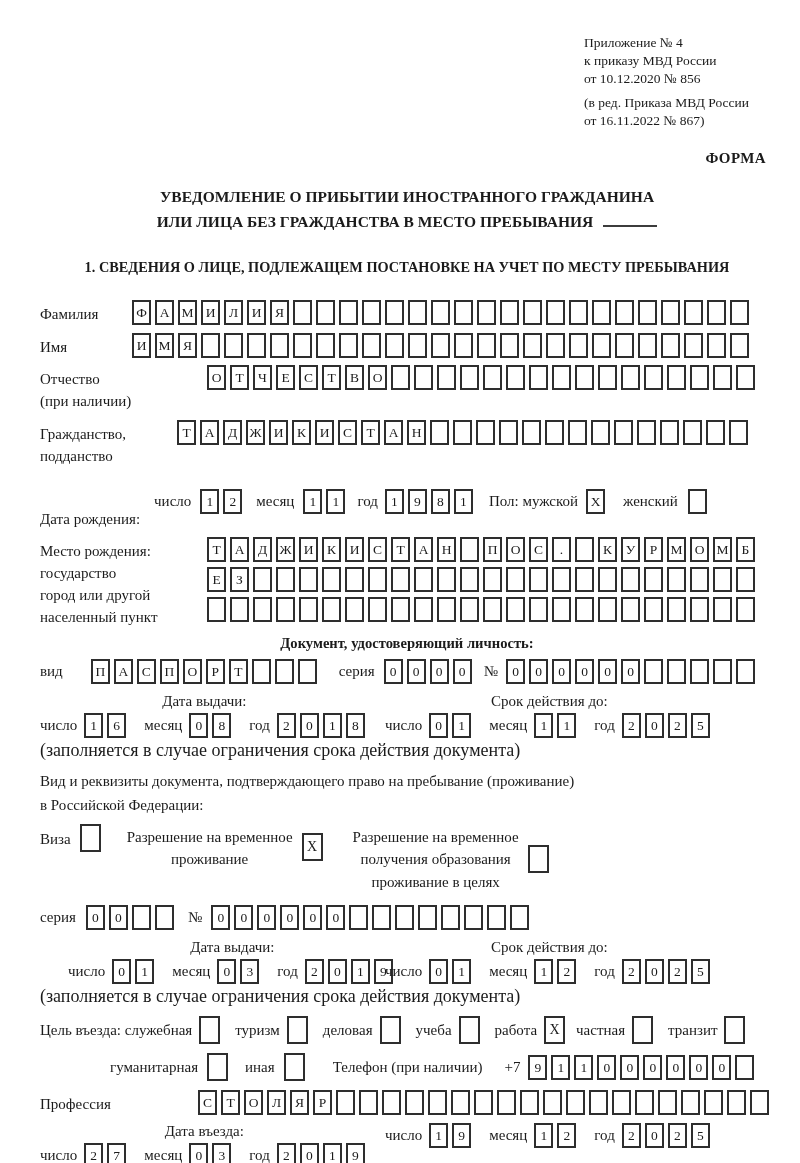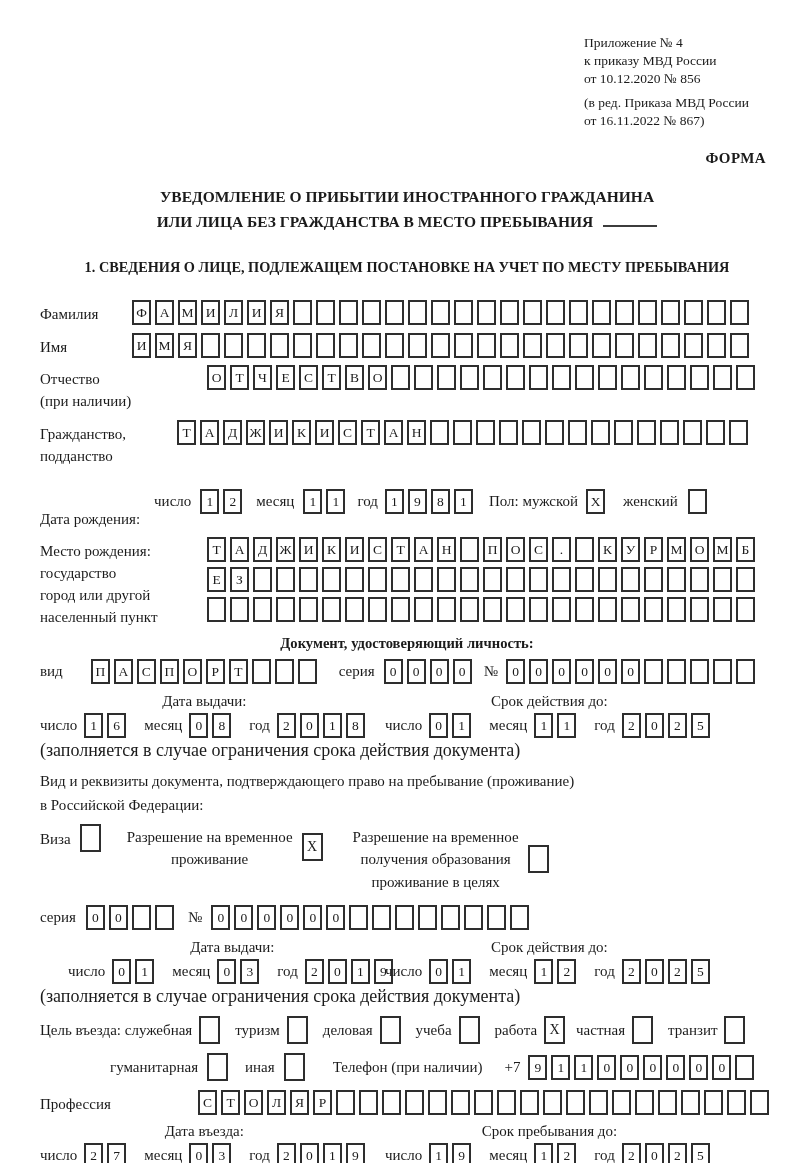--- a/index.html
+++ b/index.html
@@ -659,21 +659,20 @@
                 <span class="cell">2</span>
                 <span class="cell">0</span>
                 <span class="cell">1</span>
                 <span class="cell">9</span>
               </span>
           </div>
         </div>
       </div>
       <div class="dc-right">
         <div class="dc-inner">
-          <div class="center-head">Срок пребывания до:</div>
           <div class="dateline">
             <span class="dlbl">число</span>
             <span class="cells grp">
                 <span class="cell">1</span>
                 <span class="cell">9</span>
               </span>
             <span class="dlbl">месяц</span>
             <span class="cells grp">
                 <span class="cell">1</span>
                 <span class="cell">2</span>

